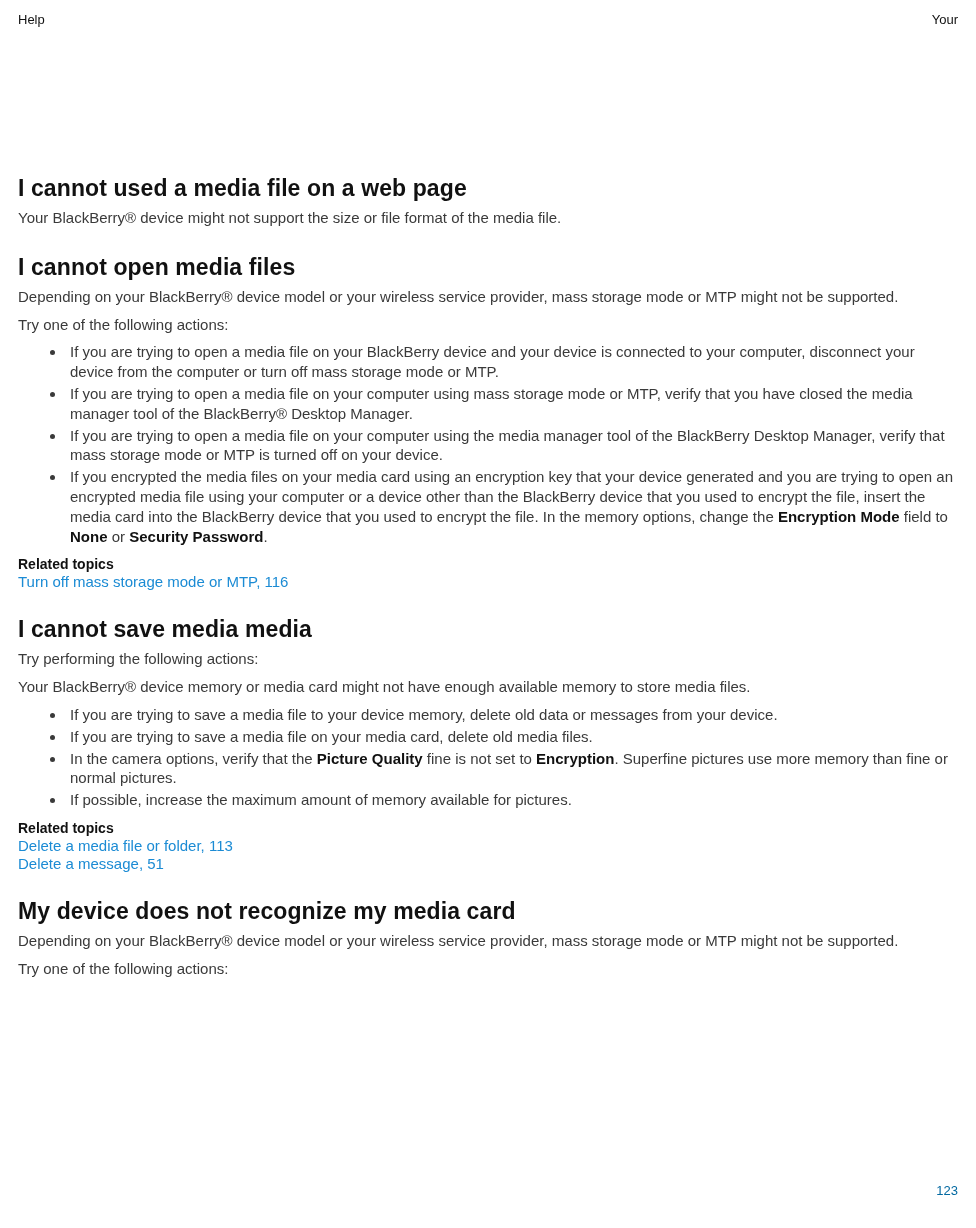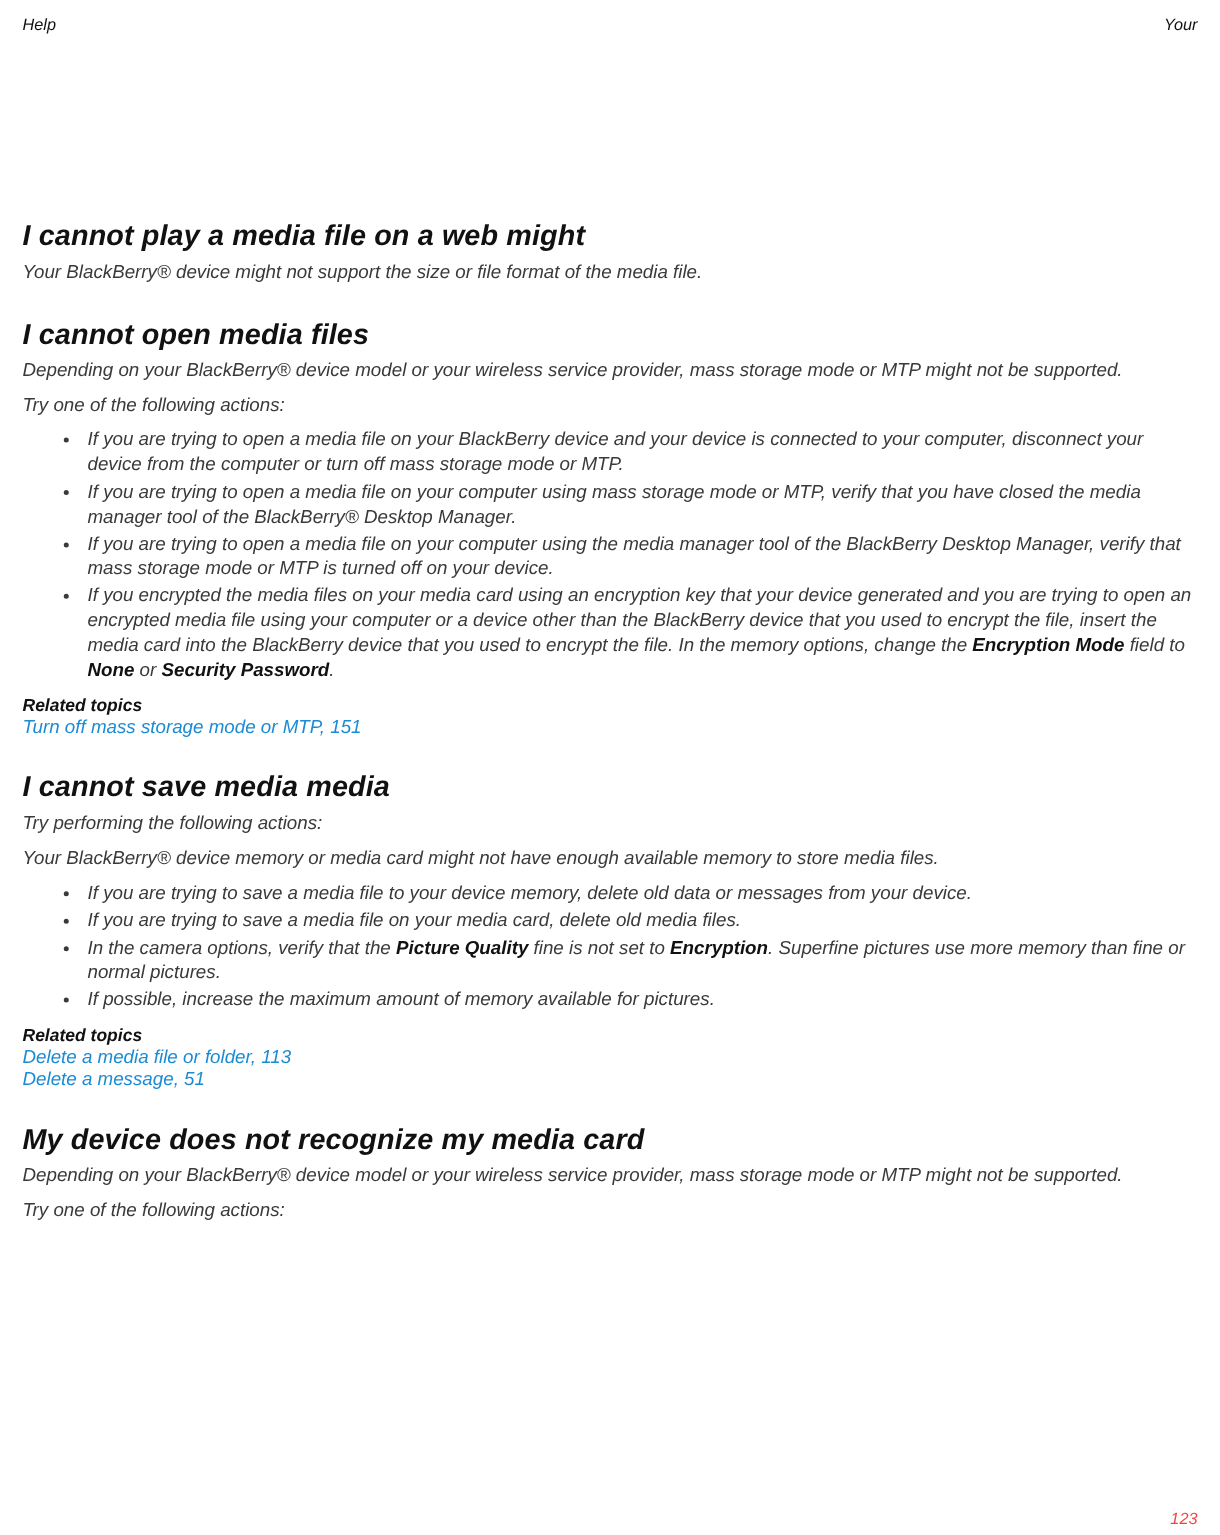--- a/index.html
+++ b/index.html
@@ -1,15 +1,15 @@
 <!DOCTYPE html>
 <html><head>
 <meta charset="utf-8">
 <style>
-  * { box-sizing: border-box; font-style: italic; }
+  * { box-sizing: border-box; }
   html, body { margin: 0; padding: 0; }
   body {
     width: 976px;
     height: 1228px;
     font-family: "Segoe UI", "Myriad Pro", Arial, sans-serif;
     color: #333;
     position: relative;
     background: #fff;
   }
   .page {
@@ -63,52 +63,52 @@
   a.link {
     display: block;
     color: #1b8bd4;
     font-size: 15px;
     text-decoration: none;
     margin: 1px 0;
     width: fit-content;
   }
   .footer {
     position: absolute;
-    bottom: 6px;
+    bottom: 30px;
     right: 18px;
     font-size: 13px;
-    color: #ef4444;
+    color: #0369a1;
   }
 </style>
 </head>
 <body>
 
 <div class="page">
   <div class="header">
     <span>Help</span>
     <span>Your</span>
   </div>
 
 
-  <h2 class="section">I cannot play a media file on a web might</h2>
+  <h2 class="section">I cannot used a media file on a web page</h2>
   <p class="body">Your BlackBerry® device might not support the size or file format of the media file.</p>
 
   <h2 class="section">I cannot open media files</h2>
   <p class="body">Depending on your BlackBerry® device model or your wireless service provider, mass storage mode or MTP might not be supported.</p>
   <p class="body">Try one of the following actions:</p>
   <ul class="bullets">
     <li>If you are trying to open a media file on your BlackBerry device and your device is connected to your computer, disconnect your device from the computer or turn off mass storage mode or MTP.</li>
     <li>If you are trying to open a media file on your computer using mass storage mode or MTP, verify that you have closed the media manager tool of the BlackBerry® Desktop Manager.</li>
     <li>If you are trying to open a media file on your computer using the media manager tool of the BlackBerry Desktop Manager, verify that mass storage mode or MTP is turned off on your device.</li>
     <li>
       <span>If you encrypted the media files on your media card using an encryption key that your device generated and you are trying to open an encrypted media file using your computer or a device other than the BlackBerry device that you used to encrypt the file, insert the media card into the BlackBerry device that you used to encrypt the file. In the memory options, change the </span><span class="bold">Encryption Mode</span><span> field to </span><span class="bold">None</span><span> or </span><span class="bold">Security Password</span><span>.</span>
     </li>
   </ul>
   <p class="related-label">Related topics</p>
-  <a href="#" class="link">Turn off mass storage mode or MTP, 151</a>
+  <a href="#" class="link">Turn off mass storage mode or MTP, 116</a>
 
   <h2 class="section">I cannot save media media</h2>
   <p class="body">Try performing the following actions:</p>
   <p class="body">Your BlackBerry® device memory or media card might not have enough available memory to store media files.</p>
   <ul class="bullets">
     <li>If you are trying to save a media file to your device memory, delete old data or messages from your device.</li>
     <li>If you are trying to save a media file on your media card, delete old media files.</li>
     <li>
       <span>In the camera options, verify that the </span><span class="bold">Picture Quality</span><span> fine is not set to </span><span class="bold">Encryption</span><span>. Superfine pictures use more memory than fine or normal pictures.</span>
     </li>

